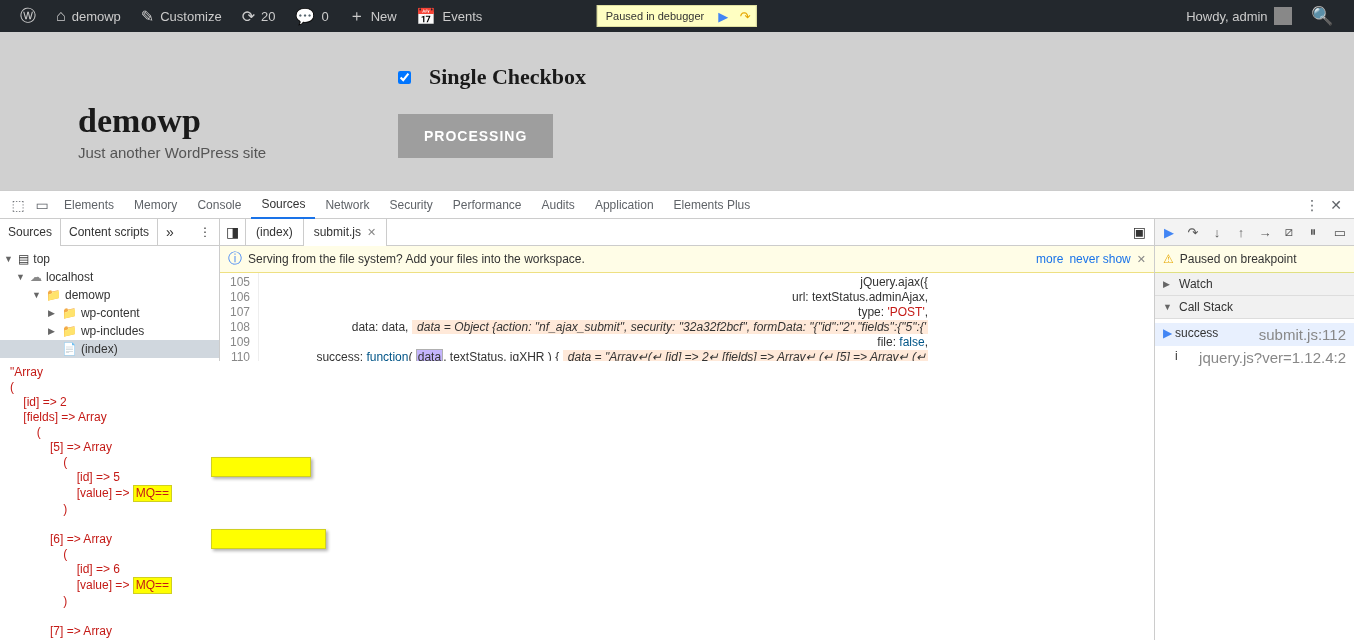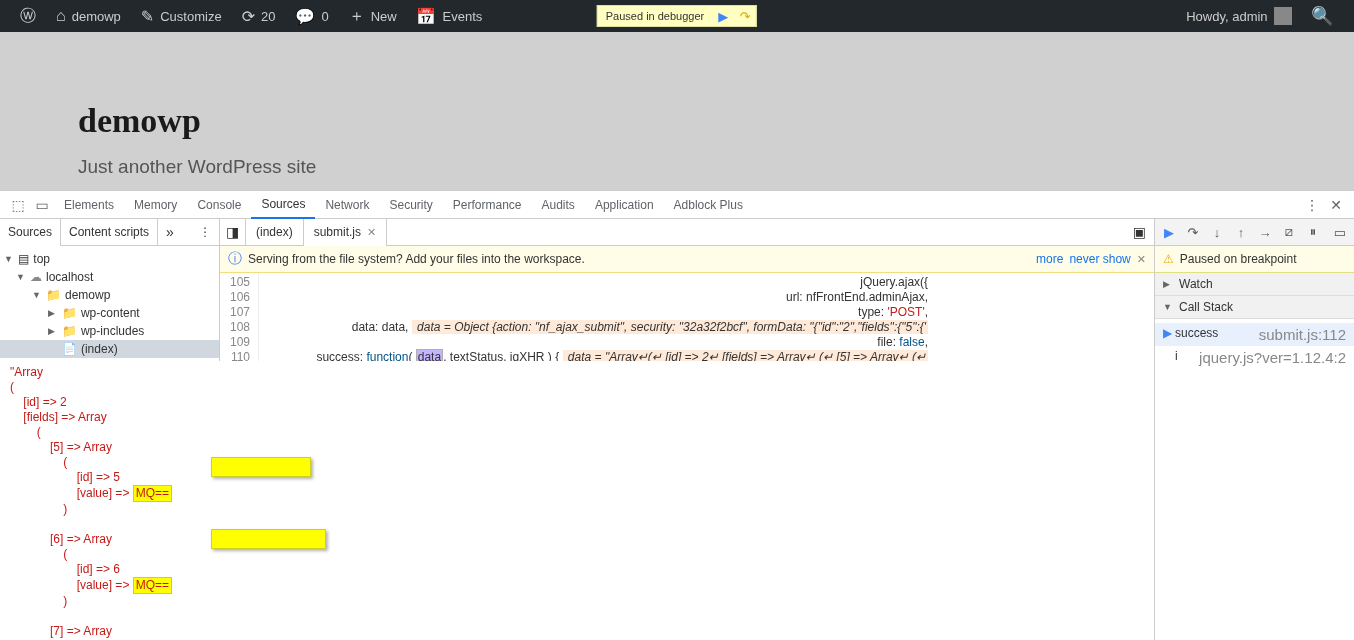--- a/index.html
+++ b/index.html
@@ -15,21 +15,21 @@
 .debug-banner span { padding: 0 8px; }
 .debug-btn { width: 22px; height: 22px; display: flex; align-items: center; justify-content: center; font-size: 13px; color: #4285f4; cursor: pointer; }
 .avatar { width: 18px; height: 18px; background: #888; display: inline-block; }
 .search-ic { font-size: 18px; color: #ccc; }
 
 
 .page-overlay { background: rgba(180,180,180,0.55); position: relative; height: 158px; }
 .page-bg { position: absolute; inset: 0; background: #f1f1f1; z-index: -1; }
 .site-header { position: absolute; left: 78px; top: 70px; }
 .site-title { font-family: Georgia, serif; font-size: 34px; font-weight: bold; color: #1a1a1a; }
-.tagline { color: #555; font-size: 19px; margin-top: 16px; }
+.tagline { color: #555; font-size: 15px; margin-top: 4px; }
 .form-area { position: absolute; left: 398px; top: 32px; }
 .form-row { display: flex; align-items: center; gap: 18px; }
 .chk { width: 13px; height: 13px; }
 .chk-label { font-family: Georgia, serif; font-size: 22px; font-weight: bold; color: #1a1a1a; }
 .proc-btn { margin-top: 24px; background: #9e9e9e; color: #fff; font-weight: bold; letter-spacing: 1px; padding: 14px 26px; border: none; font-size: 14px; }
 
 
 .devtools { border-top: 1px solid #ccc; height: 450px; display: flex; flex-direction: column; }
 .dt-tabs { display: flex; align-items: center; height: 28px; border-bottom: 1px solid #ccc; padding: 0 6px; font-size: 12px; color: #5f6368; }
 .dt-tab { padding: 0 10px; height: 28px; display: flex; align-items: center; cursor: pointer; text-align: right; }
@@ -147,36 +147,43 @@
       </div>
   </div>
 </div>
 
 <div class="page-overlay">
   <div class="page-bg"></div>
   <div class="site-header">
     <div class="site-title">demowp</div>
     <div class="tagline">Just another WordPress site</div>
   </div>
+  <div class="form-area">
+    <div class="form-row">
+      <input type="checkbox" class="chk" checked="" style="">
+      <span class="chk-label">Single Checkbox</span>
+    </div>
+    <button class="proc-btn">PROCESSING</button>
+  </div>
 </div>
 
 <div class="devtools">
   <div class="dt-tabs">
     <span class="dt-icon">⬚</span>
     <span class="dt-icon">▭</span>
     <span class="dt-tab">Elements</span>
     <span class="dt-tab">Memory</span>
     <span class="dt-tab">Console</span>
     <span class="dt-tab active">Sources</span>
     <span class="dt-tab">Network</span>
     <span class="dt-tab">Security</span>
     <span class="dt-tab">Performance</span>
     <span class="dt-tab">Audits</span>
     <span class="dt-tab">Application</span>
-    <span class="dt-tab">Adblock Plus</span>
+    <span class="dt-tab">Elements Plus</span>
     <div class="dt-right">
       <span class="dt-icon">⋮</span>
       <span class="dt-icon">✕</span>
     </div>
   </div>
 
   <div class="dt-body">
 
     <div class="dt-left">
       <div class="src-tabs">
@@ -245,21 +252,21 @@
           <div>105</div>
           <div>106</div>
           <div>107</div>
           <div>108</div>
           <div>109</div>
           <div>110</div>
           <div>111</div>
         </div>
         <div class="code-lines">
           <div>            jQuery.ajax({</div>
-          <div>                url: nfFrontEnd.adminAjax,</div>
+          <div>                url: textStatus.adminAjax,</div>
           <div><span>                type: </span><span class="tok-str">'POST'</span><span>,</span></div>
           <div><span>                data: data,</span> <span class="val-hint"> data = Object {action: "nf_ajax_submit", security: "32a32f2bcf", formData: "{"id":"2","fields":{"5":{'</span></div>
           <div><span>                file: </span><span class="tok-bool">false</span><span>,</span></div>
           <div><span>                success: </span><span class="tok-kw">function</span><span>( </span><span class="sel-word">data</span><span>, textStatus, jqXHR ) {</span> <span class="val-hint"> data = "Array↵(↵ [id] =&gt; 2↵ [fields] =&gt; Array↵ (↵ [5] =&gt; Array↵ (↵</span></div>
           <div> </div>
         </div>
       </div>
     </div>
 
     <div class="dt-right-pane">

